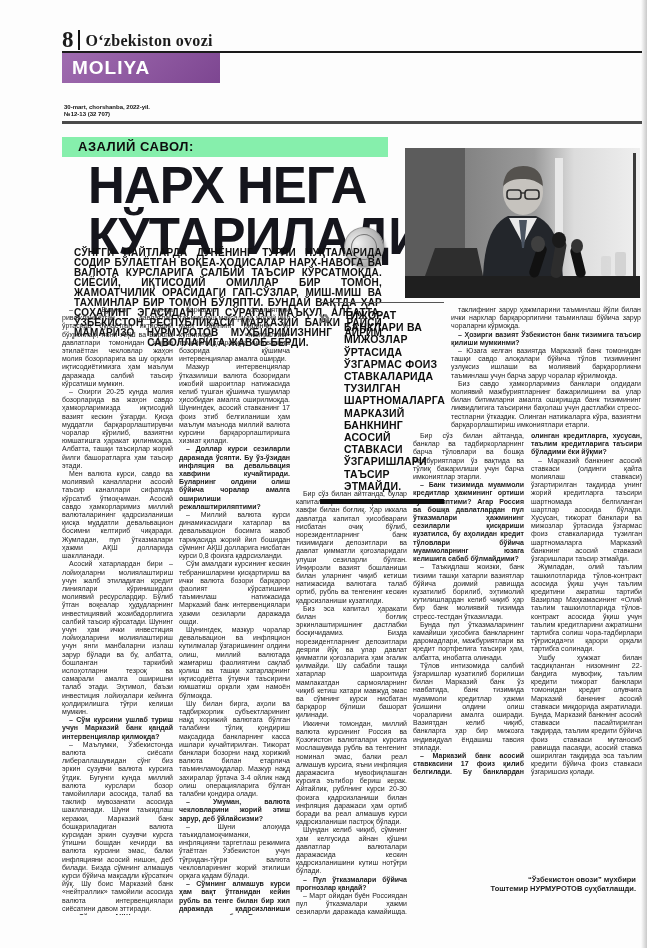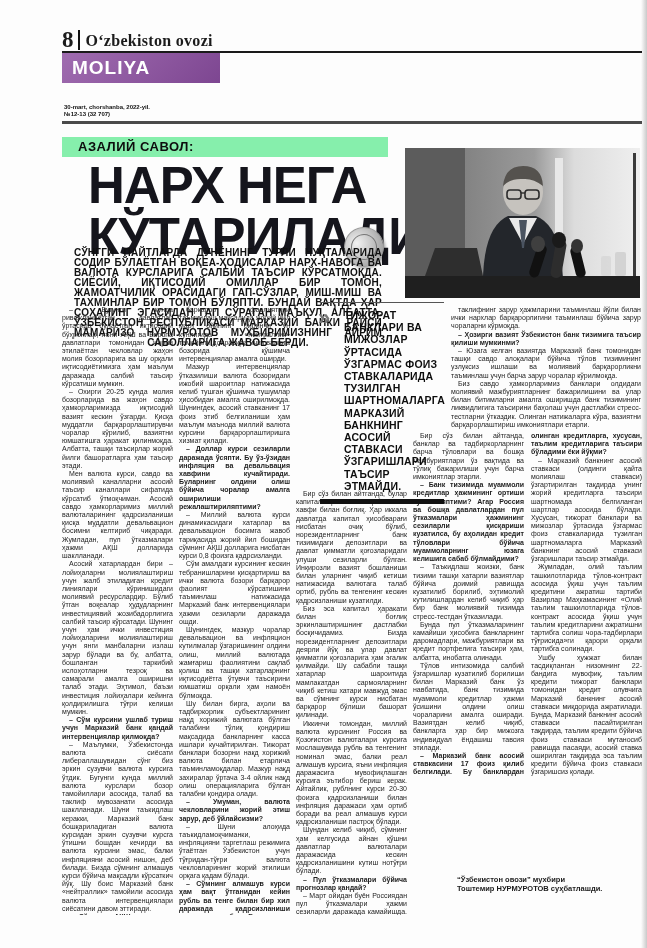--- a/index.html
+++ b/index.html
@@ -44,22 +44,22 @@
   .para{margin:0;font-size:7px;line-height:8.2px;text-align:justify;text-indent:7px;color:#1d1d1d;}
   .para.q{font-weight:bold;}
   .quote-spacer{height:184px;}
   .quote-box{position:absolute;left:258px;top:-4px;width:124px;border-top:1.5px solid #555;padding-top:6px;}
   .qmark{position:absolute;left:-2px;top:4px;font-size:22px;font-weight:bold;color:#777;line-height:22px;}
   .qtext{margin-left:24px;font-size:10.5px;line-height:12.2px;font-weight:bold;color:#0e0e0e;letter-spacing:.2px;}
   .qbar{margin-top:7px;height:5px;background:#111;}
   .wide-block{margin-left:38px;width:190px;}
   .two-col{margin-top:3px;column-count:2;column-gap:7px;height:446px;}
   .col-double .two-col{width:229px;}
-  .byline{position:absolute;right:15px;bottom:22px;width:170px;background:#fdfdfd;
-        font-size:7.5px;line-height:9px;font-weight:bold;text-align:left;margin-top:23px;}
+  .byline{position:absolute;right:6px;bottom:22px;width:170px;background:#fdfdfd;
+        font-size:7.5px;line-height:9px;font-weight:bold;text-align:right;margin-top:23px;}
 </style>
 </head>
 <body>
 
 <div class="page">
   <div class="page-edge"></div>
 
   <div class="masthead">
     <span class="pageno">8</span>
     <span class="mast-div"></span>

